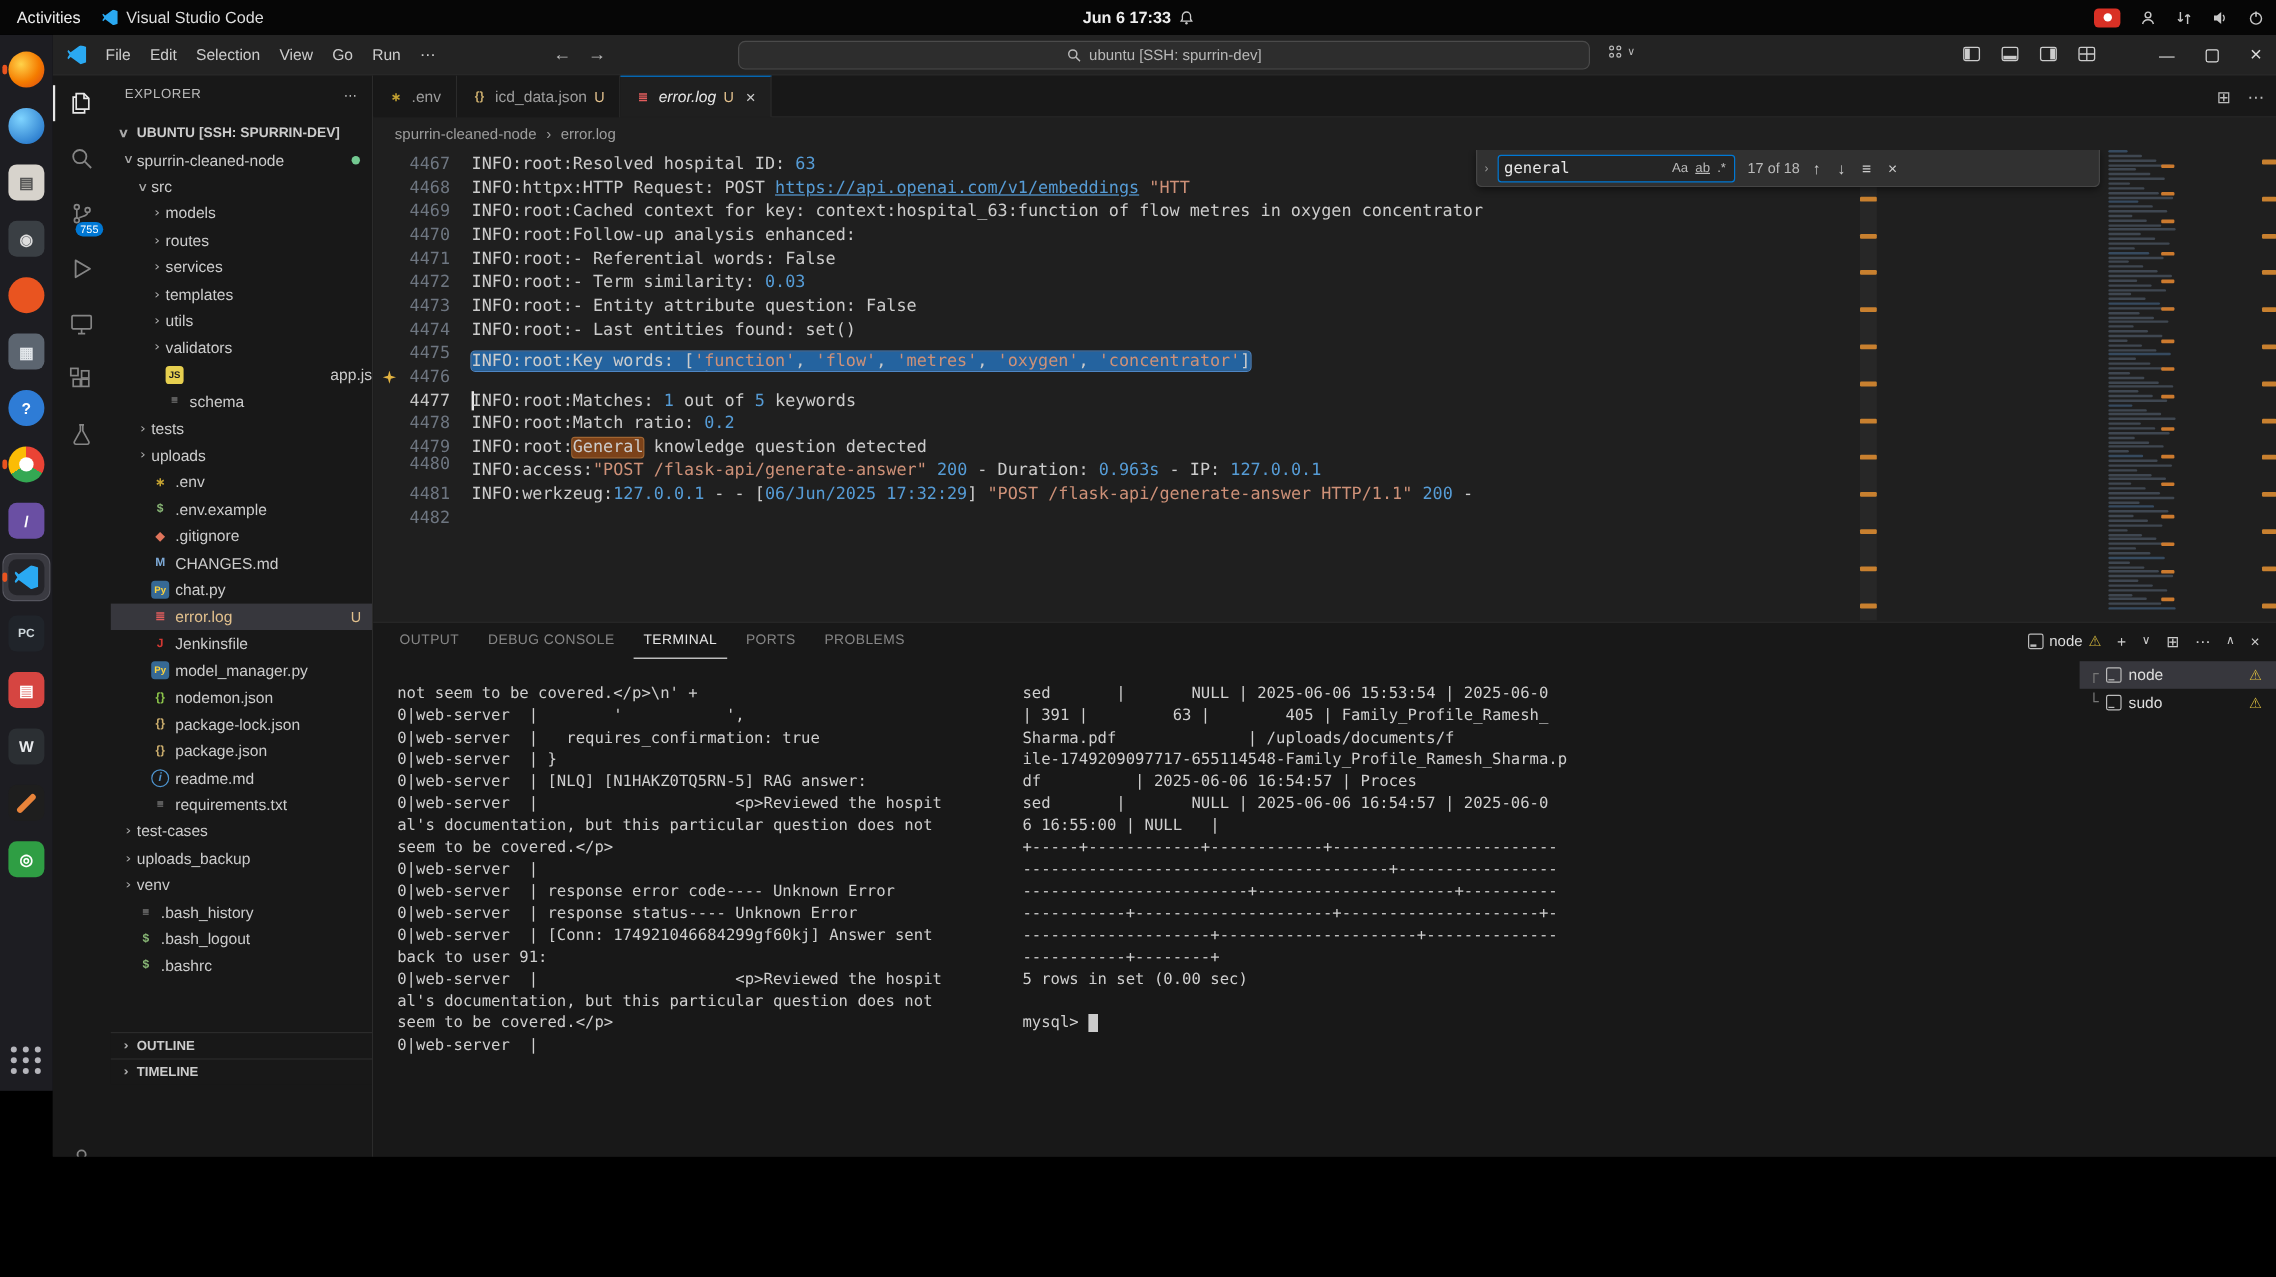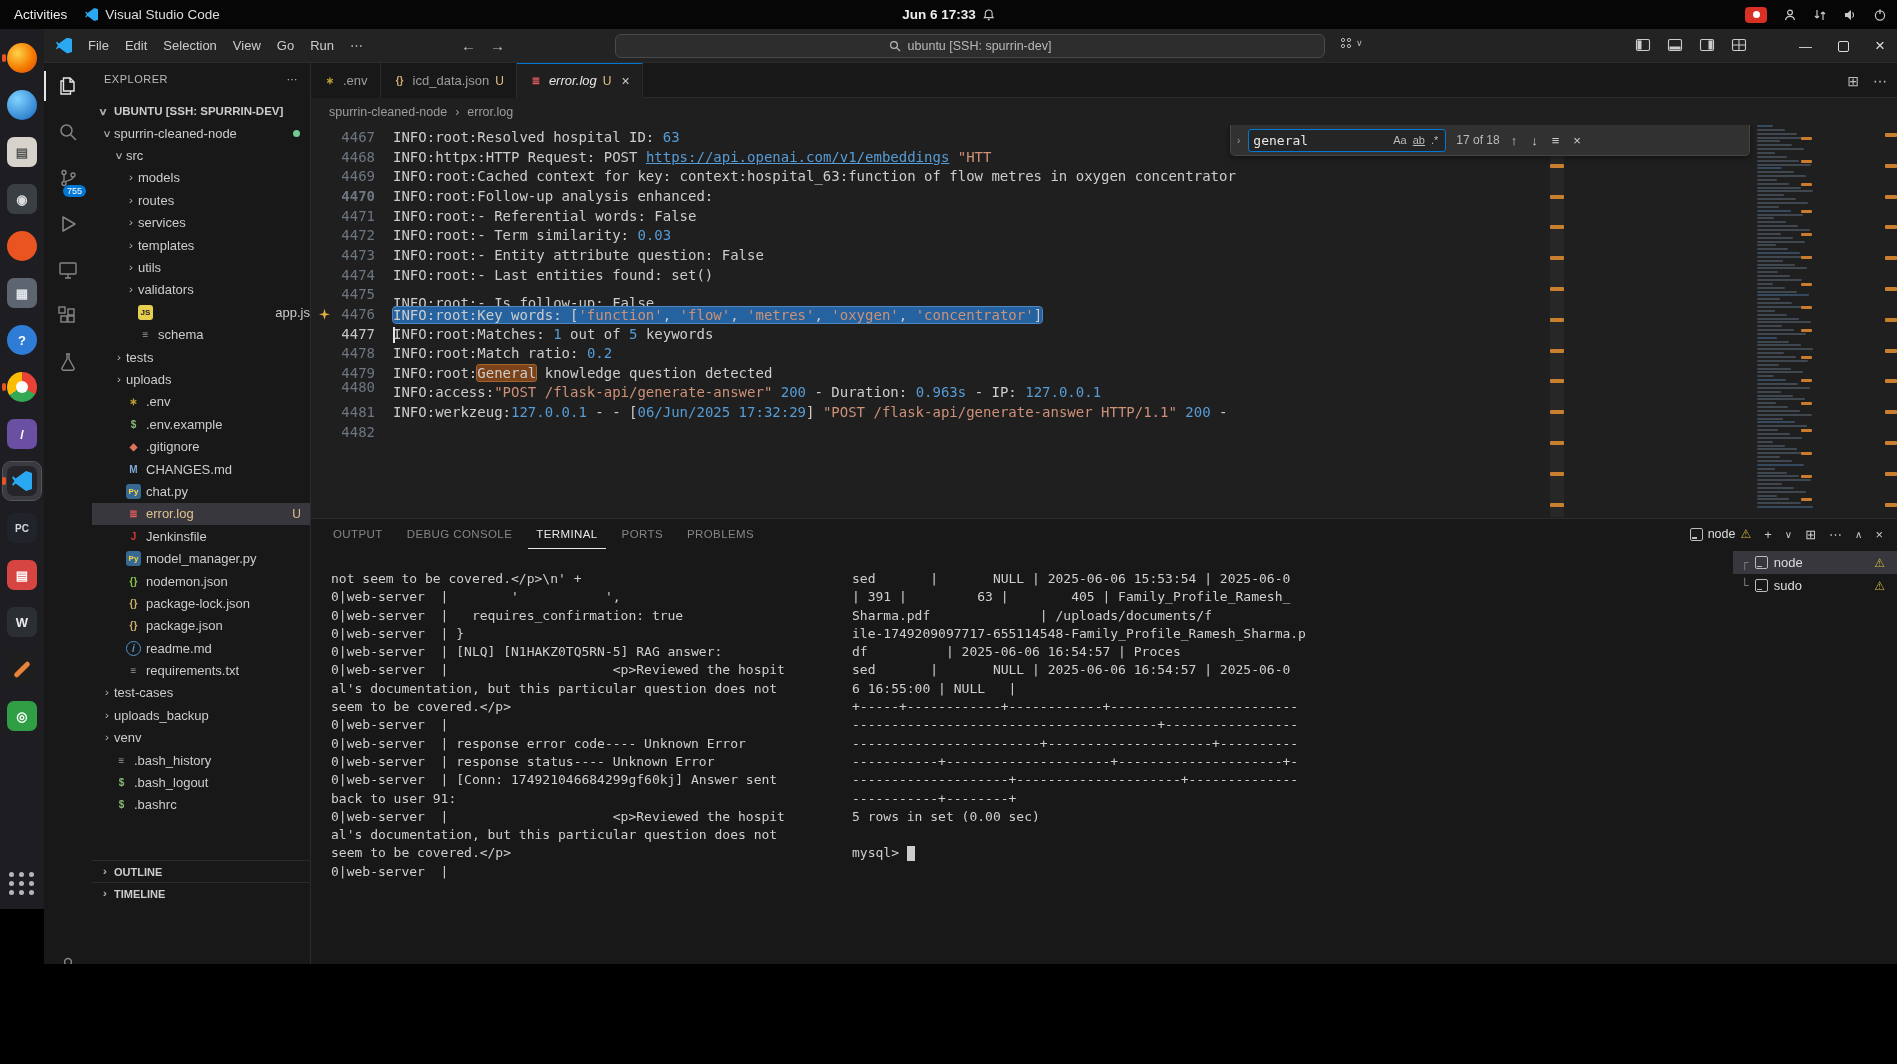--- a/index.html
+++ b/index.html
@@ -555,21 +555,21 @@
           <span>spurrin-cleaned-node</span>
           <span>›</span>
           <span>error.log</span>
         </div>
 
       <div id="editor">
         <div id="gutter">
             <div class="ln-num" style="top: 3px;">4467</div>
             <div class="ln-num" style="top: 22.65px; margin-left: 24px;">4468</div>
             <div class="ln-num" style="top: 42.3px;">4469</div>
-            <div class="ln-num" style="top: 61.95px; font-weight: bold;">4470</div>
+            <div class="ln-num" style="top: 61.95px;">4470</div>
             <div class="ln-num" style="top: 81.6px;">4471</div>
             <div class="ln-num" style="top: 101.25px;">4472</div>
             <div class="ln-num" style="top: 120.9px;">4473</div>
             <div class="ln-num" style="top: 140.55px;">4474</div>
             <div class="ln-num" style="top: 160.2px;">4475</div>
             <div class="ln-num" style="top: 179.85px;">4476</div>
             <div class="sparkle" style="top: 183.85px;"></div>
             <div class="ln-num active" style="top: 199.5px;">4477</div>
             <div class="ln-num" style="top: 219.15px;">4478</div>
             <div class="ln-num" style="top: 238.8px;">4479</div>
@@ -580,21 +580,21 @@
         <div id="code">
             <div class="code-line" style="top: 3px;"><span>INFO:root:Resolved hospital ID: </span><span class="tk-n">63</span></div>
             <div class="code-line" style="top: 22.65px;"><span>INFO:httpx:HTTP Request: POST </span><span class="tk-l">https://api.openai.com/v1/embeddings</span><span> </span><span class="tk-s">"HTT</span></div>
             <div class="code-line" style="top: 42.3px;"><span>INFO:root:Cached context for key: context:hospital_63:function of flow metres in oxygen concentrator</span></div>
             <div class="code-line" style="top: 61.95px;"><span>INFO:root:Follow-up analysis enhanced:</span></div>
             <div class="code-line" style="top: 81.6px;"><span>INFO:root:- Referential words: False</span></div>
             <div class="code-line" style="top: 101.25px;"><span>INFO:root:- Term similarity: </span><span class="tk-n">0.03</span></div>
             <div class="code-line" style="top: 120.9px;"><span>INFO:root:- Entity attribute question: False</span></div>
             <div class="code-line" style="top: 140.55px;"><span>INFO:root:- Last entities found: set()</span></div>
             <div class="code-line" style="top: 169px;"><span>INFO:root:- Is follow-up: False</span></div>
-            <div class="code-line" style="top: 181px; text-align: center;"><span class="sel-run"><span>INFO:root:Key words: [</span><span class="tk-s">'function'</span><span>, </span><span class="tk-s">'flow'</span><span>, </span><span class="tk-s">'metres'</span><span>, </span><span class="tk-s">'oxygen'</span><span>, </span><span class="tk-s">'concentrator'</span><span>]</span></span></div>
+            <div class="code-line" style="top: 167px; text-align: center;"><span class="sel-run"><span>INFO:root:Key words: [</span><span class="tk-s">'function'</span><span>, </span><span class="tk-s">'flow'</span><span>, </span><span class="tk-s">'metres'</span><span>, </span><span class="tk-s">'oxygen'</span><span>, </span><span class="tk-s">'concentrator'</span><span>]</span></span></div>
             <div class="code-line" style="top: 199.5px;"><span class="cursor"></span><span>INFO:root:Matches: </span><span class="tk-n">1</span><span> out of </span><span class="tk-n">5</span><span> keywords</span></div>
             <div class="code-line" style="top: 219.15px;"><span>INFO:root:Match ratio: </span><span class="tk-n">0.2</span></div>
             <div class="code-line" style="top: 238.8px;"><span>INFO:root:</span><span class="tk-m">General</span><span> knowledge question detected</span></div>
             <div class="code-line" style="top: 258.45px;"><span>INFO:access:</span><span class="tk-s">"POST /flask-api/generate-answer"</span><span> </span><span class="tk-n">200</span><span> - Duration: </span><span class="tk-n">0.963s</span><span> - IP: </span><span class="tk-n">127.0.0.1</span></div>
             <div class="code-line" style="top: 278.1px;"><span>INFO:werkzeug:</span><span class="tk-n">127.0.0.1</span><span> - - [</span><span class="tk-n">06/Jun/2025 17:32:29</span><span>] </span><span class="tk-s">"POST /flask-api/generate-answer HTTP/1.1"</span><span> </span><span class="tk-n">200</span><span> -</span></div>
             <div class="code-line" style="top: 297.75px;"></div>
           </div>
 
         <div id="find">
           <span class="f-grip">›</span>

